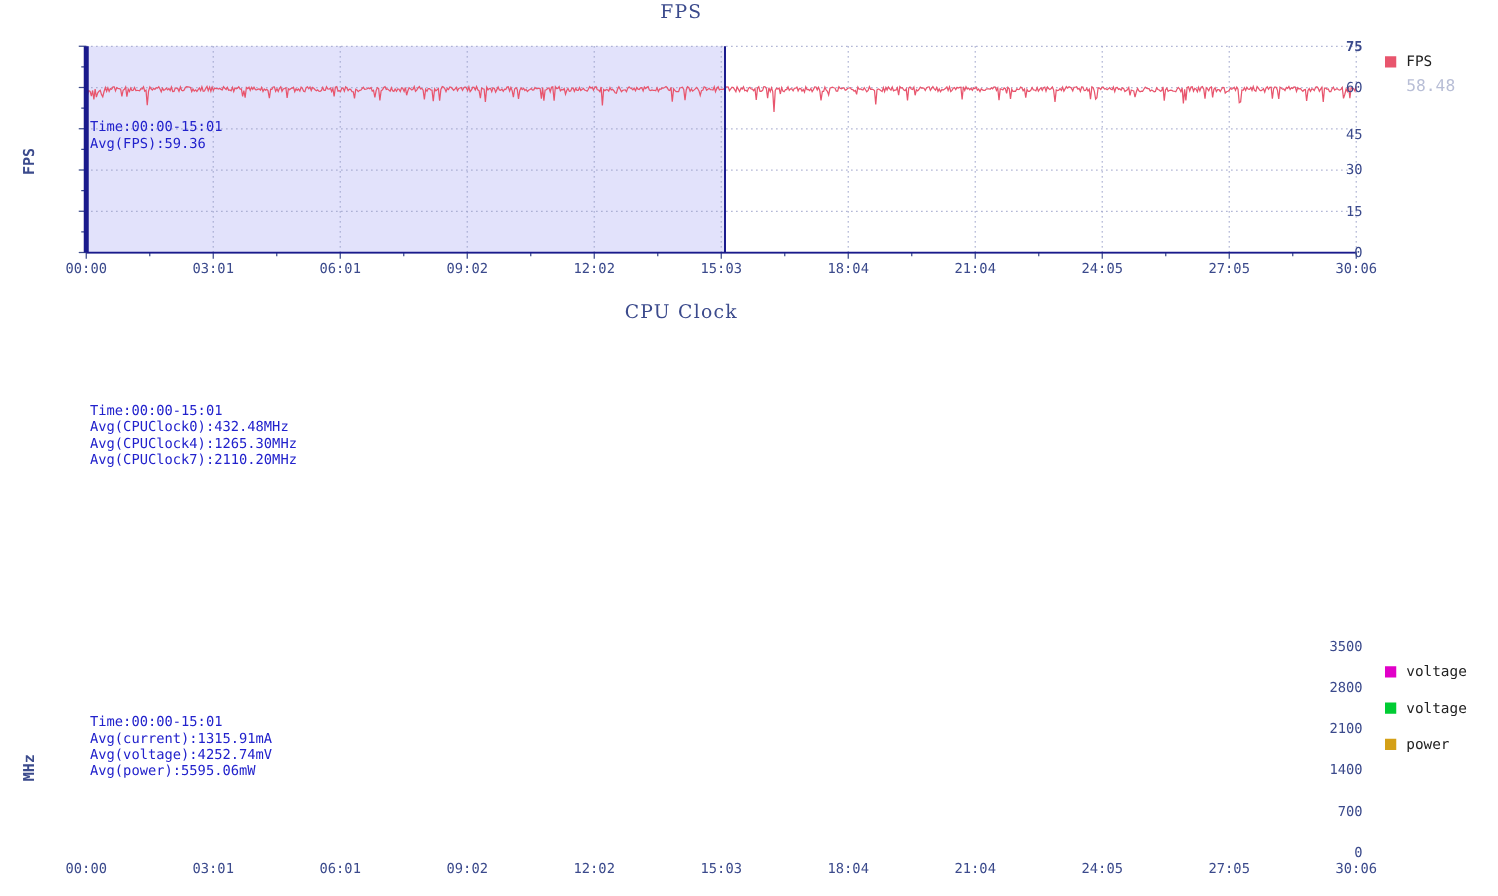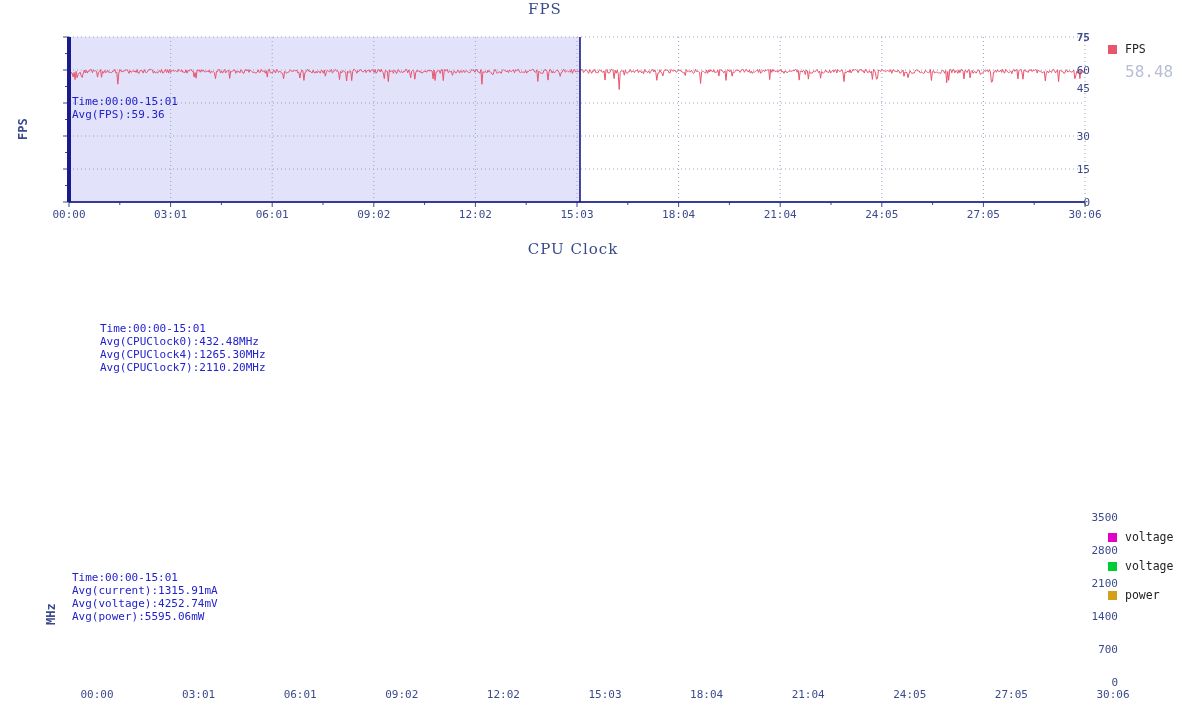--- a/index.html
+++ b/index.html
@@ -25,21 +25,21 @@
     white-space:nowrap;transform:translateX(-50%);
   }
   .annot{
     position:absolute;color:#2222cc;font-size:11px;line-height:13px;
     white-space:pre;pointer-events:none;
   }
   .legend{position:absolute;font-size:11.5px;color:#222222;}
   .legend-row{display:flex;align-items:center;margin-bottom:15px;}
   .legend-swatch{width:9px;height:9px;margin-right:8px;flex:0 0 auto;}
   .legend-label{white-space:nowrap;font-family:"DejaVu Sans Mono","Liberation Mono",monospace;}
-  .legend-value{margin-left:17px;color:#b8bed6;font-size:16px;margin-top:-9px;}
+  .legend-value{margin-left:17px;color:#b8bed6;font-size:13px;margin-top:-9px;}
   svg{display:block;}
 </style>
 </head>
 <body>
 
 <div class="panel" id="panel-fps" style="top:0;height:240px;">
   <div class="panel-title">FPS</div>
   <div class="ylabel" style="left:16px;top:140px;">FPS</div>
 
   <div class="plot-wrap" id="fps-axis" style="left:0;top:0;width:1090px;height:240px;">
@@ -95,21 +95,21 @@
         <line x1="65" x2="69" y1="53.5" y2="53.5" stroke="#3b4a8c"></line>
         <line x1="63" x2="69" y1="37" y2="37" stroke="#3b4a8c"></line>
         <path d="M69.0 74.2L70.0 75.8L71.0 72.5L72.1 73.1L73.1 76.9L74.1 72.4L75.1 79.6L76.1 71.3L77.1 77.7L78.2 74.2L79.2 73.0L80.2 72.2L81.2 75.7L82.2 77.4L83.2 73.4L84.3 70.0L85.3 73.0L86.3 70.3L87.3 73.1L88.3 70.9L89.3 71.4L90.4 69.5L91.4 69.5L92.4 72.7L93.4 70.1L94.4 70.8L95.4 70.9L96.5 71.3L97.5 77.1L98.5 72.2L99.5 71.4L100.5 69.6L101.5 77.3L102.6 71.3L103.6 73.2L104.6 70.5L105.6 72.5L106.6 72.2L107.6 70.0L108.7 72.4L109.7 72.3L110.7 72.4L111.7 72.7L112.7 71.0L113.7 71.2L114.8 69.4L115.8 72.9L116.8 72.1L117.8 84.2L118.8 73.1L119.9 69.5L120.9 71.0L121.9 72.1L122.9 70.7L123.9 71.5L124.9 70.2L126.0 70.5L127.0 69.5L128.0 71.2L129.0 73.4L130.0 70.6L131.0 72.3L132.1 71.6L133.1 70.5L134.1 71.9L135.1 70.8L136.1 72.5L137.1 69.6L138.2 73.2L139.2 73.1L140.2 70.4L141.2 70.6L142.2 70.9L143.2 73.1L144.3 69.6L145.3 72.2L146.3 72.6L147.3 72.0L148.3 70.0L149.3 69.3L150.4 69.5L151.4 69.7L152.4 70.0L153.4 73.2L154.4 71.2L155.4 72.9L156.5 71.9L157.5 73.2L158.5 71.7L159.5 70.4L160.5 72.5L161.5 69.4L162.6 73.0L163.6 72.8L164.6 70.6L165.6 69.2L166.6 72.5L167.7 69.7L168.7 73.1L169.7 69.7L170.7 72.4L171.7 70.4L172.7 70.8L173.8 70.8L174.8 71.2L175.8 70.6L176.8 71.5L177.8 71.9L178.8 69.4L179.9 70.6L180.9 71.6L181.9 69.9L182.9 72.2L183.9 72.0L184.9 72.7L186.0 69.9L187.0 73.2L188.0 70.4L189.0 71.0L190.0 70.5L191.0 69.4L192.1 71.2L193.1 71.1L194.1 77.1L195.1 72.5L196.1 78.2L197.1 70.0L198.2 70.9L199.2 69.8L200.2 72.3L201.2 69.9L202.2 71.5L203.2 69.8L204.3 71.7L205.3 71.9L206.3 71.3L207.3 71.1L208.3 72.1L209.3 70.0L210.4 73.2L211.4 71.2L212.4 72.1L213.4 71.5L214.4 72.5L215.5 78.6L216.5 71.3L217.5 71.5L218.5 69.6L219.5 69.5L220.5 73.0L221.6 71.0L222.6 73.1L223.6 70.7L224.6 69.5L225.6 73.0L226.6 71.1L227.7 70.8L228.7 70.2L229.7 78.4L230.7 71.1L231.7 71.7L232.7 70.8L233.8 70.5L234.8 69.8L235.8 73.3L236.8 71.1L237.8 72.2L238.8 71.2L239.9 72.9L240.9 69.7L241.9 70.7L242.9 73.0L243.9 73.3L244.9 70.1L246.0 69.4L247.0 71.0L248.0 69.6L249.0 72.4L250.0 70.0L251.0 70.6L252.1 71.8L253.1 72.6L254.1 71.9L255.1 72.9L256.1 73.0L257.1 72.4L258.2 69.9L259.2 72.3L260.2 72.3L261.2 69.4L262.2 71.2L263.3 71.3L264.3 70.5L265.3 73.2L266.3 70.8L267.3 77.1L268.3 69.8L269.4 69.3L270.4 72.9L271.4 72.5L272.4 73.2L273.4 70.7L274.4 70.4L275.5 73.0L276.5 69.5L277.5 70.3L278.5 72.5L279.5 71.3L280.5 71.5L281.6 73.3L282.6 73.4L283.6 78.7L284.6 71.4L285.6 71.9L286.6 73.3L287.7 72.3L288.7 72.2L289.7 70.8L290.7 69.8L291.7 71.5L292.7 71.3L293.8 71.0L294.8 70.3L295.8 70.9L296.8 70.1L297.8 72.9L298.8 72.2L299.9 78.0L300.9 72.5L301.9 70.1L302.9 70.8L303.9 80.4L304.9 72.6L306.0 71.9L307.0 70.0L308.0 69.4L309.0 71.5L310.0 71.1L311.1 72.1L312.1 73.0L313.1 70.2L314.1 72.6L315.1 73.1L316.1 71.2L317.2 73.0L318.2 71.2L319.2 71.4L320.2 73.2L321.2 70.4L322.2 70.6L323.3 73.2L324.3 70.0L325.3 76.2L326.3 72.6L327.3 70.2L328.3 70.9L329.4 72.0L330.4 71.5L331.4 69.3L332.4 73.0L333.4 72.1L334.4 70.4L335.5 69.3L336.5 71.2L337.5 70.8L338.5 72.2L339.5 79.6L340.5 71.4L341.6 73.0L342.6 70.8L343.6 70.8L344.6 72.0L345.6 72.1L346.6 81.0L347.7 71.0L348.7 72.6L349.7 71.8L350.7 70.9L351.7 80.6L352.7 71.5L353.8 69.3L354.8 69.7L355.8 70.9L356.8 73.3L357.8 70.8L358.8 71.6L359.9 69.6L360.9 69.9L361.9 71.0L362.9 72.2L363.9 71.3L365.0 69.9L366.0 72.6L367.0 70.8L368.0 70.4L369.0 70.0L370.0 72.3L371.1 70.2L372.1 69.6L373.1 70.3L374.1 72.5L375.1 69.5L376.1 73.3L377.2 71.9L378.2 69.7L379.2 69.9L380.2 71.9L381.2 69.2L382.2 71.8L383.3 72.7L384.3 78.6L385.3 70.6L386.3 71.0L387.3 71.4L388.3 81.6L389.4 69.8L390.4 71.9L391.4 70.9L392.4 70.7L393.4 73.3L394.4 70.3L395.5 70.8L396.5 73.7L397.5 71.7L398.5 69.6L399.5 71.9L400.5 72.2L401.6 71.3L402.6 73.0L403.6 71.3L404.6 71.6L405.6 69.7L406.6 69.4L407.7 72.8L408.7 70.0L409.7 72.5L410.7 77.7L411.7 71.2L412.8 70.1L413.8 71.5L414.8 79.2L415.8 72.5L416.8 70.3L417.8 71.7L418.9 70.6L419.9 72.4L420.9 71.5L421.9 73.2L422.9 72.2L423.9 71.6L425.0 70.9L426.0 72.1L427.0 71.9L428.0 70.0L429.0 70.9L430.0 70.9L431.1 70.5L432.1 70.9L433.1 78.9L434.1 70.1L435.1 80.5L436.1 72.0L437.2 71.8L438.2 70.6L439.2 70.4L440.2 73.4L441.2 69.8L442.2 69.5L443.3 80.6L444.3 69.4L445.3 70.9L446.3 70.7L447.3 69.3L448.3 72.6L449.4 71.6L450.4 72.0L451.4 70.9L452.4 75.3L453.4 72.4L454.4 70.8L455.5 73.0L456.5 72.8L457.5 70.7L458.5 70.4L459.5 73.1L460.6 70.7L461.6 72.2L462.6 72.2L463.6 70.1L464.6 72.4L465.6 71.7L466.7 70.7L467.7 72.0L468.7 72.4L469.7 72.9L470.7 71.4L471.7 69.3L472.8 70.6L473.8 69.8L474.8 72.2L475.8 70.0L476.8 69.3L477.8 71.8L478.9 72.0L479.9 73.3L480.9 69.6L481.9 84.3L482.9 71.6L483.9 72.5L485.0 71.7L486.0 71.8L487.0 72.8L488.0 70.1L489.0 72.0L490.0 71.5L491.1 72.6L492.1 74.2L493.1 74.5L494.1 71.2L495.1 69.4L496.1 71.3L497.2 73.4L498.2 72.3L499.2 72.0L500.2 71.9L501.2 73.4L502.2 70.7L503.3 69.5L504.3 70.5L505.3 70.8L506.3 71.9L507.3 70.6L508.4 72.6L509.4 70.0L510.4 71.3L511.4 71.6L512.4 70.3L513.4 70.1L514.5 72.7L515.5 69.6L516.5 70.8L517.5 69.9L518.5 69.3L519.5 72.1L520.6 72.5L521.6 71.9L522.6 72.2L523.6 72.2L524.6 72.6L525.6 70.3L526.7 73.2L527.7 71.2L528.7 71.4L529.7 70.4L530.7 70.5L531.7 70.0L532.8 69.3L533.8 70.1L534.8 72.0L535.8 72.3L536.8 69.9L537.8 81.4L538.9 71.1L539.9 72.3L540.9 73.2L541.9 73.2L542.9 73.3L543.9 70.3L545.0 70.0L546.0 69.7L547.0 71.5L548.0 80.1L549.0 72.0L550.0 69.4L551.1 70.2L552.1 73.0L553.1 71.2L554.1 72.9L555.1 72.1L556.2 71.1L557.2 69.9L558.2 71.0L559.2 72.7L560.2 76.3L561.2 72.5L562.3 72.1L563.3 69.5L564.3 69.9L565.3 72.2L566.3 71.5L567.3 70.6L568.4 71.7L569.4 71.8L570.4 72.0L571.4 69.4L572.4 73.4L573.4 70.8L574.5 69.4L575.5 71.9L576.5 71.4L577.5 71.4L578.5 71.4L579.5 70.9L580.6 69.7L581.6 69.5L582.6 69.6L583.6 72.5L584.6 71.2L585.6 69.8L586.7 70.1L587.7 71.7L588.7 73.3L589.7 69.6L590.7 71.4L591.7 73.3L592.8 70.5L593.8 71.2L594.8 69.4L595.8 72.6L596.8 72.2L597.8 73.2L598.9 70.5L599.9 69.8L600.9 71.2L601.9 71.3L602.9 72.5L604.0 70.9L605.0 80.0L606.0 70.5L607.0 69.4L608.0 73.0L609.0 73.0L610.1 72.3L611.1 69.3L612.1 69.4L613.1 71.0L614.1 78.6L615.1 70.2L616.2 73.3L617.2 70.2L618.2 73.3L619.2 89.5L620.2 72.3L621.2 70.7L622.3 71.2L623.3 70.5L624.3 75.2L625.3 70.2L626.3 72.8L627.3 73.4L628.4 71.7L629.4 71.7L630.4 69.5L631.4 72.3L632.4 71.1L633.4 71.1L634.5 72.6L635.5 70.6L636.5 70.5L637.5 69.7L638.5 72.7L639.5 70.8L640.6 70.9L641.6 72.9L642.6 71.6L643.6 73.7L644.6 69.5L645.6 71.7L646.7 71.6L647.7 72.5L648.7 70.9L649.7 73.3L650.7 71.7L651.8 69.5L652.8 69.6L653.8 71.9L654.8 69.8L655.8 72.4L656.8 80.3L657.9 73.1L658.9 73.1L659.9 69.7L660.9 72.0L661.9 73.1L662.9 75.9L664.0 70.6L665.0 70.0L666.0 69.8L667.0 70.2L668.0 70.4L669.0 72.9L670.1 72.9L671.1 69.4L672.1 70.6L673.1 71.1L674.1 70.5L675.1 70.2L676.2 72.2L677.2 71.7L678.2 70.6L679.2 70.4L680.2 70.1L681.2 71.6L682.3 71.7L683.3 73.0L684.3 72.4L685.3 75.5L686.3 69.6L687.3 71.4L688.4 71.1L689.4 71.7L690.4 72.0L691.4 70.2L692.4 71.8L693.4 73.4L694.5 72.4L695.5 69.3L696.5 71.5L697.5 71.3L698.5 71.6L699.6 72.4L700.6 83.5L701.6 71.8L702.6 71.2L703.6 71.6L704.6 72.4L705.7 73.2L706.7 70.1L707.7 73.3L708.7 69.9L709.7 72.0L710.7 69.6L711.8 71.0L712.8 72.1L713.8 69.7L714.8 72.6L715.8 72.1L716.8 72.1L717.9 70.2L718.9 76.1L719.9 69.3L720.9 70.4L721.9 70.2L722.9 71.9L724.0 72.6L725.0 71.0L726.0 80.4L727.0 70.5L728.0 69.6L729.0 71.2L730.1 71.6L731.1 69.8L732.1 76.2L733.1 71.8L734.1 72.7L735.1 71.6L736.2 69.8L737.2 70.5L738.2 70.3L739.2 70.6L740.2 72.4L741.2 70.3L742.3 69.6L743.3 69.5L744.3 72.3L745.3 70.7L746.3 69.3L747.4 71.1L748.4 72.1L749.4 69.9L750.4 73.1L751.4 71.1L752.4 73.4L753.5 71.7L754.5 72.1L755.5 71.4L756.5 70.6L757.5 69.5L758.5 72.4L759.6 69.4L760.6 73.3L761.6 72.3L762.6 70.5L763.6 70.1L764.6 71.6L765.7 69.9L766.7 70.4L767.7 69.9L768.7 69.8L769.7 79.6L770.7 69.4L771.8 72.3L772.8 69.4L773.8 71.3L774.8 70.5L775.8 71.8L776.8 70.7L777.9 72.3L778.9 70.3L779.9 70.9L780.9 69.7L781.9 72.2L782.9 71.2L784.0 73.3L785.0 71.0L786.0 71.9L787.0 72.3L788.0 72.3L789.0 71.2L790.1 71.0L791.1 71.0L792.1 71.4L793.1 70.2L794.1 71.0L795.2 69.5L796.2 69.7L797.2 72.3L798.2 70.4L799.2 80.1L800.2 71.1L801.3 71.4L802.3 72.0L803.3 70.3L804.3 71.0L805.3 74.6L806.3 69.9L807.4 71.0L808.4 79.1L809.4 71.4L810.4 73.2L811.4 73.0L812.4 73.1L813.5 71.1L814.5 71.6L815.5 71.4L816.5 69.7L817.5 70.2L818.5 72.6L819.6 71.2L820.6 78.2L821.6 71.5L822.6 73.0L823.6 73.0L824.6 72.2L825.7 70.0L826.7 71.9L827.7 72.0L828.7 72.7L829.7 70.1L830.7 72.9L831.8 71.3L832.8 70.2L833.8 72.2L834.8 70.1L835.8 69.7L836.8 73.0L837.9 69.6L838.9 70.8L839.9 71.6L840.9 70.8L841.9 69.6L842.9 72.1L844.0 81.6L845.0 72.0L846.0 72.4L847.0 72.1L848.0 70.8L849.1 72.4L850.1 69.7L851.1 72.9L852.1 71.1L853.1 69.3L854.1 70.5L855.2 69.4L856.2 69.9L857.2 70.7L858.2 72.7L859.2 69.9L860.2 69.8L861.3 69.4L862.3 71.3L863.3 70.7L864.3 73.1L865.3 69.6L866.3 69.7L867.4 72.5L868.4 72.4L869.4 70.7L870.4 72.8L871.4 71.3L872.4 79.4L873.5 69.4L874.5 70.1L875.5 73.1L876.5 79.3L877.5 78.2L878.5 70.2L879.6 70.5L880.6 71.6L881.6 69.9L882.6 69.8L883.6 71.2L884.6 70.9L885.7 71.8L886.7 71.1L887.7 70.1L888.7 71.4L889.7 71.8L890.7 69.6L891.8 73.3L892.8 70.1L893.8 69.9L894.8 71.5L895.8 71.0L896.9 72.1L897.9 70.2L898.9 70.7L899.9 73.2L900.9 72.5L901.9 71.8L903.0 70.0L904.0 76.3L905.0 72.0L906.0 72.4L907.0 72.7L908.0 77.7L909.1 73.4L910.1 70.8L911.1 72.6L912.1 73.4L913.1 72.9L914.1 73.1L915.2 71.2L916.2 69.7L917.2 70.5L918.2 70.9L919.2 70.9L920.2 72.9L921.3 72.0L922.3 72.6L923.3 73.4L924.3 73.1L925.3 70.3L926.3 71.6L927.4 72.0L928.4 73.0L929.4 72.4L930.4 69.5L931.4 80.5L932.4 71.8L933.5 70.6L934.5 73.0L935.5 72.4L936.5 72.2L937.5 72.3L938.5 72.9L939.6 73.0L940.6 73.4L941.6 71.4L942.6 70.0L943.6 71.0L944.7 73.3L945.7 70.5L946.7 82.7L947.7 71.5L948.7 80.3L949.7 69.9L950.8 69.4L951.8 72.8L952.8 69.7L953.8 69.4L954.8 72.9L955.8 70.7L956.9 71.3L957.9 73.4L958.9 69.9L959.9 72.7L960.9 69.7L961.9 69.3L963.0 71.4L964.0 78.9L965.0 70.2L966.0 71.1L967.0 72.6L968.0 70.2L969.1 69.6L970.1 77.9L971.1 71.5L972.1 70.3L973.1 73.3L974.1 71.7L975.2 71.7L976.2 73.2L977.2 71.4L978.2 70.0L979.2 70.1L980.2 74.4L981.3 73.4L982.3 73.0L983.3 72.5L984.3 70.4L985.3 71.4L986.3 70.8L987.4 69.8L988.4 72.2L989.4 69.7L990.4 71.4L991.4 82.2L992.5 81.5L993.5 72.0L994.5 72.2L995.5 70.2L996.5 72.3L997.5 69.8L998.6 71.4L999.6 71.5L1000.6 70.1L1001.6 72.4L1002.6 69.3L1003.6 72.3L1004.7 73.0L1005.7 69.3L1006.7 70.5L1007.7 72.1L1008.7 72.7L1009.7 72.1L1010.8 71.0L1011.8 73.7L1012.8 70.5L1013.8 69.4L1014.8 71.4L1015.8 69.9L1016.9 69.7L1017.9 78.9L1018.9 70.9L1019.9 69.6L1020.9 69.8L1021.9 72.0L1023.0 79.2L1024.0 69.7L1025.0 70.5L1026.0 71.3L1027.0 71.2L1028.0 72.5L1029.1 70.0L1030.1 70.7L1031.1 69.3L1032.1 71.6L1033.1 70.2L1034.1 70.7L1035.2 69.6L1036.2 69.7L1037.2 73.1L1038.2 70.2L1039.2 71.2L1040.3 70.8L1041.3 72.1L1042.3 73.0L1043.3 71.9L1044.3 71.6L1045.3 80.8L1046.4 72.4L1047.4 70.9L1048.4 73.0L1049.4 71.1L1050.4 71.3L1051.4 72.5L1052.5 69.8L1053.5 69.4L1054.5 70.5L1055.5 73.0L1056.5 71.3L1057.5 69.8L1058.6 81.6L1059.6 70.5L1060.6 70.5L1061.6 71.4L1062.6 71.2L1063.6 73.2L1064.7 73.2L1065.7 70.9L1066.7 69.7L1067.7 72.1L1068.7 71.4L1069.7 70.9L1070.8 71.8L1071.8 72.1L1072.8 71.5L1073.8 70.0L1074.8 78.7L1075.8 75.6L1076.9 71.2L1077.9 73.2L1078.9 69.7L1079.9 78.6L1080.9 70.2L1081.9 70.9L1083.0 70.9L1084.0 72.9L1085.0 69.3" fill="none" stroke="#e8556d" stroke-width="1"></path>
         <line x1="69" x2="69" y1="37" y2="202" stroke="#1a1a8c" stroke-width="4"></line>
         <line x1="580" x2="580" y1="37" y2="202" stroke="#1a1a8c" stroke-width="1.6"></line>
         <line x1="69" x2="1085" y1="202" y2="202" stroke="#1a1a8c" stroke-width="1.4"></line>
       </svg>
       <div class="ytick" style="top: 202px; width: 59px;">0</div>
       <div class="ytick" style="top: 169px; width: 59px;">15</div>
       <div class="ytick" style="top: 136px; width: 59px;">30</div>
-      <div class="ytick" style="top: 88px; width: 59px;">45</div>
+      <div class="ytick" style="top: 108px; width: 59px;">45</div>
       <div class="ytick" style="top: 70px; width: 59px;">60</div>
       <div class="ytick" style="top: 37px; width: 59px; font-weight: bold;">75</div>
       <div class="xtick" style="left: 69px; top: 208px;">00:00</div>
       <div class="xtick" style="left: 170.6px; top: 208px;">03:01</div>
       <div class="xtick" style="left: 272.2px; top: 208px;">06:01</div>
       <div class="xtick" style="left: 373.8px; top: 208px;">09:02</div>
       <div class="xtick" style="left: 475.4px; top: 208px;">12:02</div>
       <div class="xtick" style="left: 577px; top: 208px;">15:03</div>
       <div class="xtick" style="left: 678.6px; top: 208px;">18:04</div>
       <div class="xtick" style="left: 780.2px; top: 208px;">21:04</div>
@@ -123,21 +123,21 @@
 
   <div class="legend" style="left:1108px;top:42px;">
       <div class="legend-row">
         <span class="legend-swatch" style="background: rgb(232, 85, 109);"></span>
         <span class="legend-label">FPS</span>
       </div>
       <div class="legend-value">58.48</div>
     </div>
 </div>
 
-<div class="panel" id="panel-cpu" style="top:240px;height:240px;margin-left:28px;">
+<div class="panel" id="panel-cpu" style="top:240px;height:240px;">
   <div class="panel-title">CPU Clock</div>
   <div class="ylabel" style="left:16px;top:385px;">MHz</div>
 
   <div class="plot-wrap" id="cpu-axis" style="left:0;top:0;width:1090px;height:240px;">
       <svg width="1090" height="240">
         <rect x="69" y="277" width="511" height="165" fill="#e2e2fb"></rect>
         <line x1="69" x2="1085" y1="442" y2="442" stroke="#3b4a8c" stroke-width="1" stroke-dasharray="none"></line>
         <line x1="69" x2="1085" y1="409" y2="409" stroke="#9aa0c8" stroke-width="1" stroke-dasharray="1,3"></line>
         <line x1="69" x2="1085" y1="376" y2="376" stroke="#9aa0c8" stroke-width="1" stroke-dasharray="1,3"></line>
         <line x1="69" x2="1085" y1="343" y2="343" stroke="#9aa0c8" stroke-width="1" stroke-dasharray="1,3"></line>

